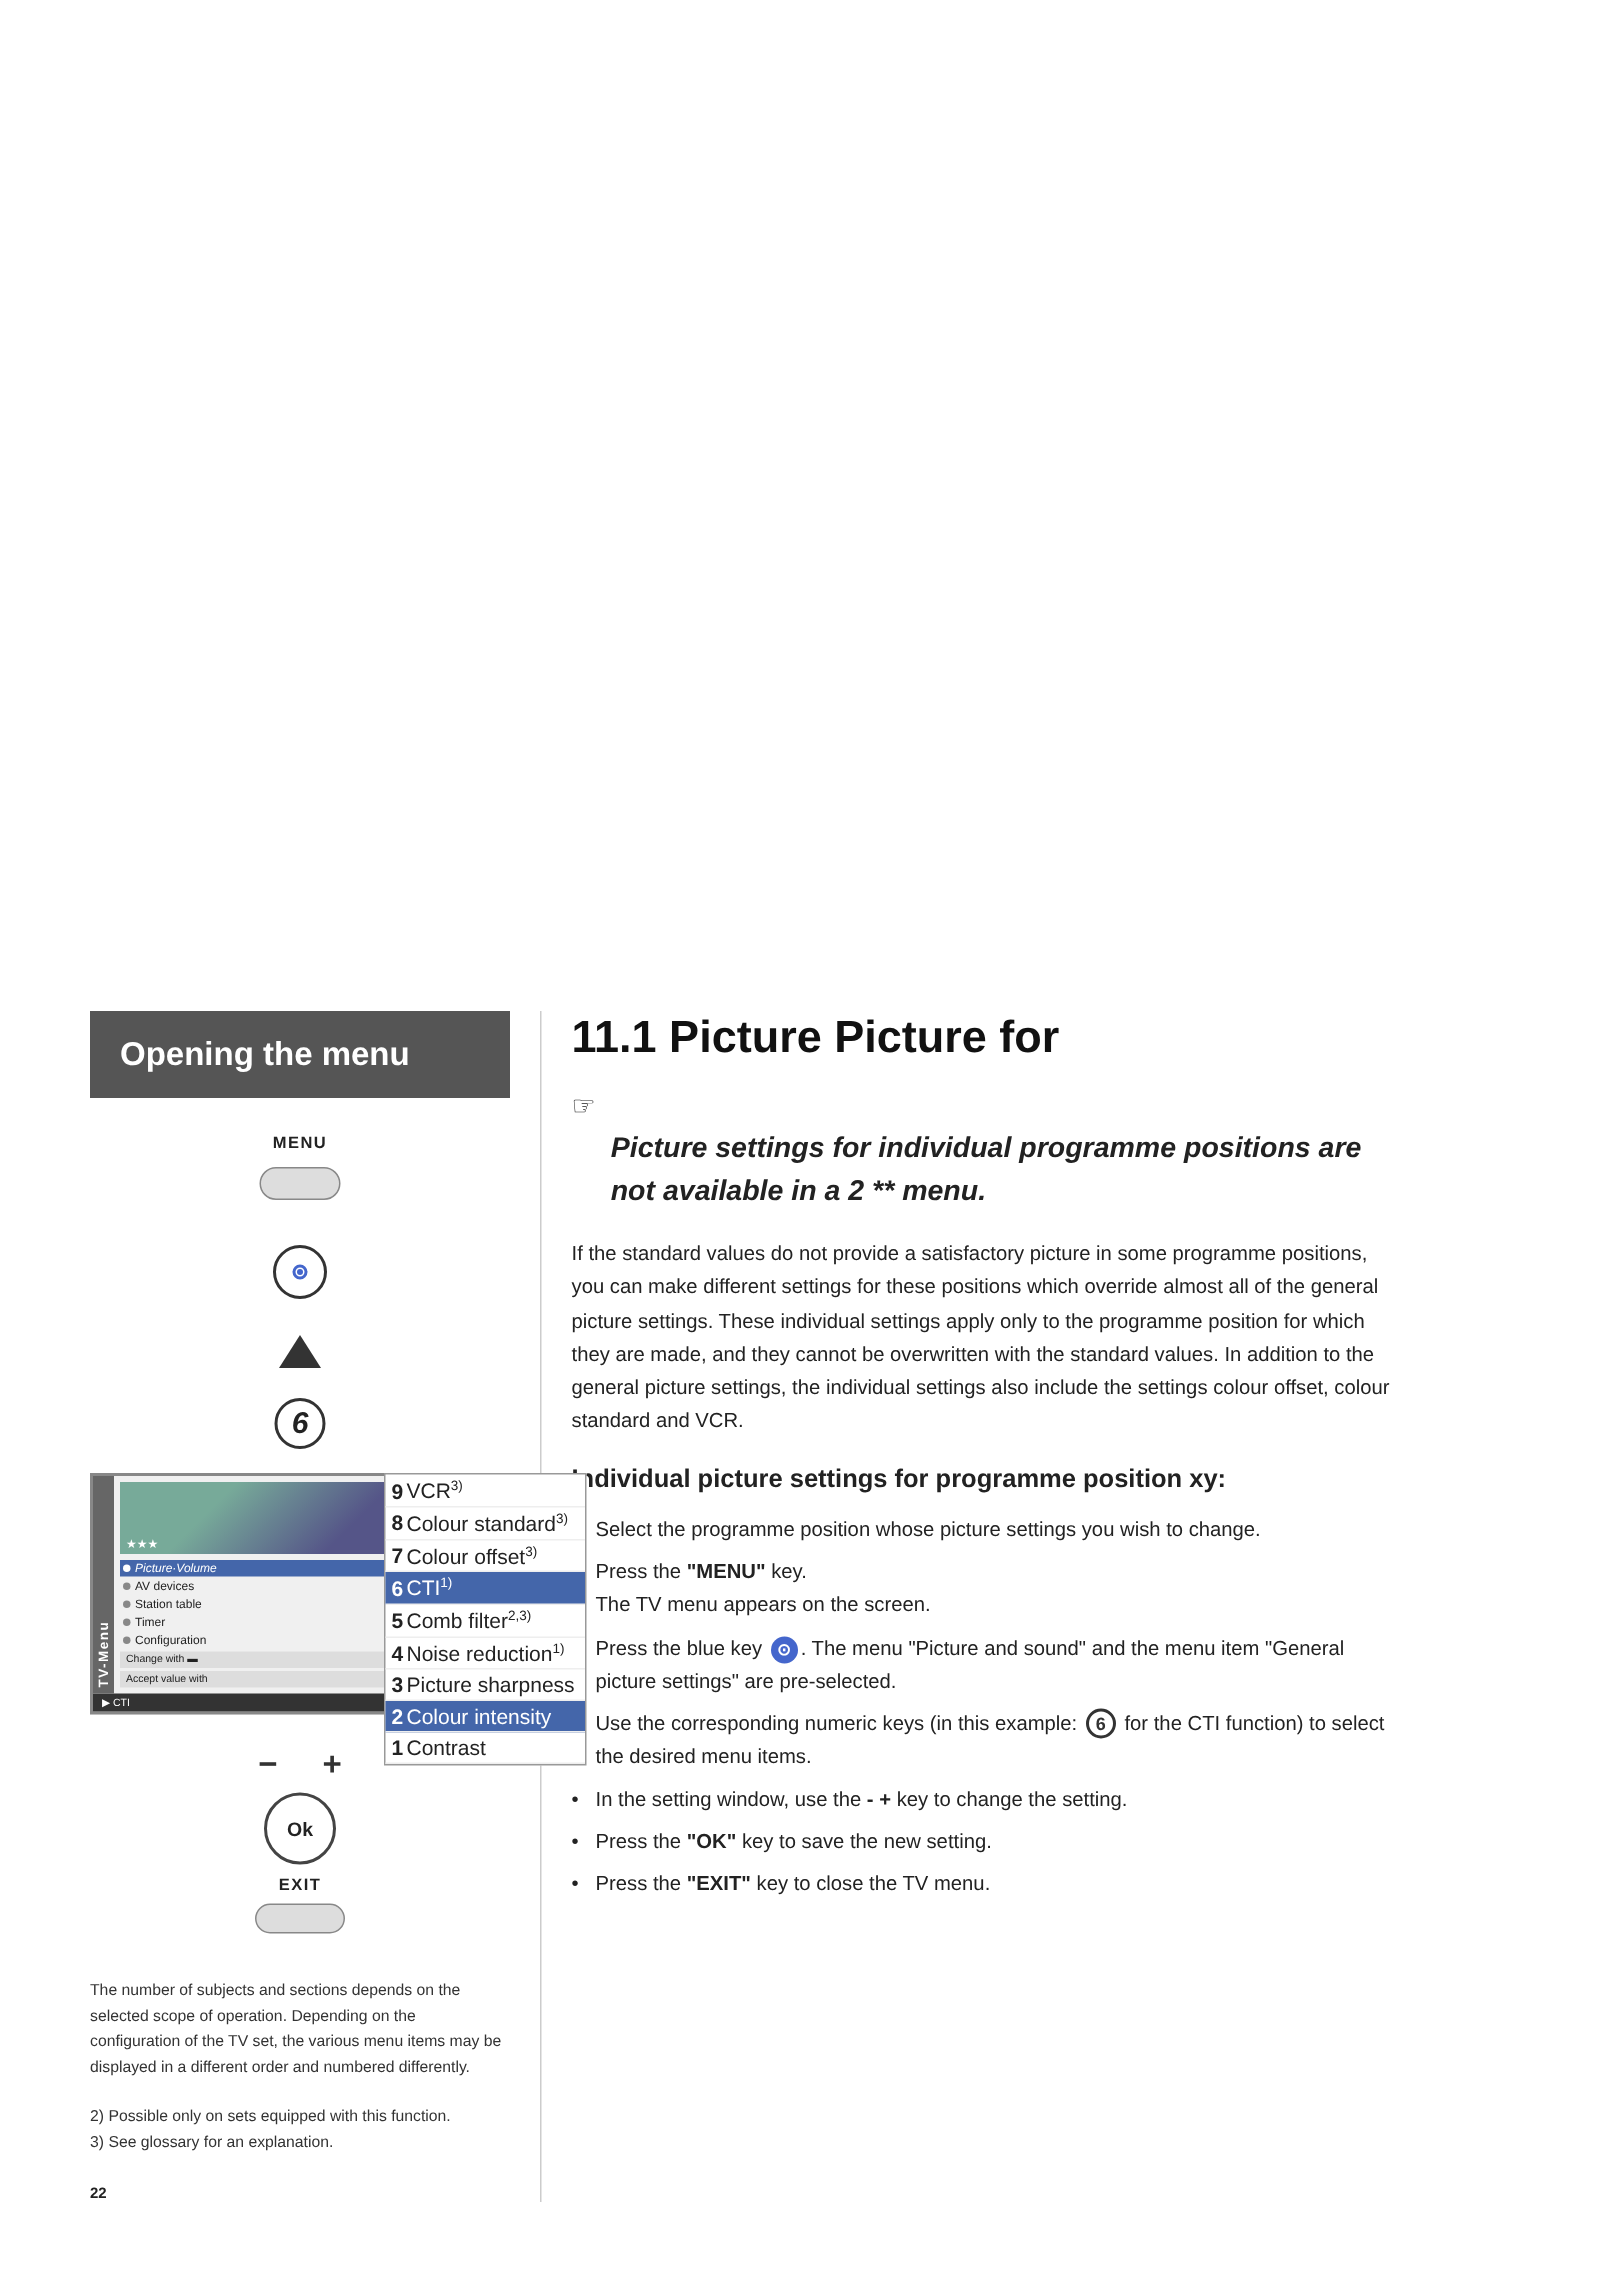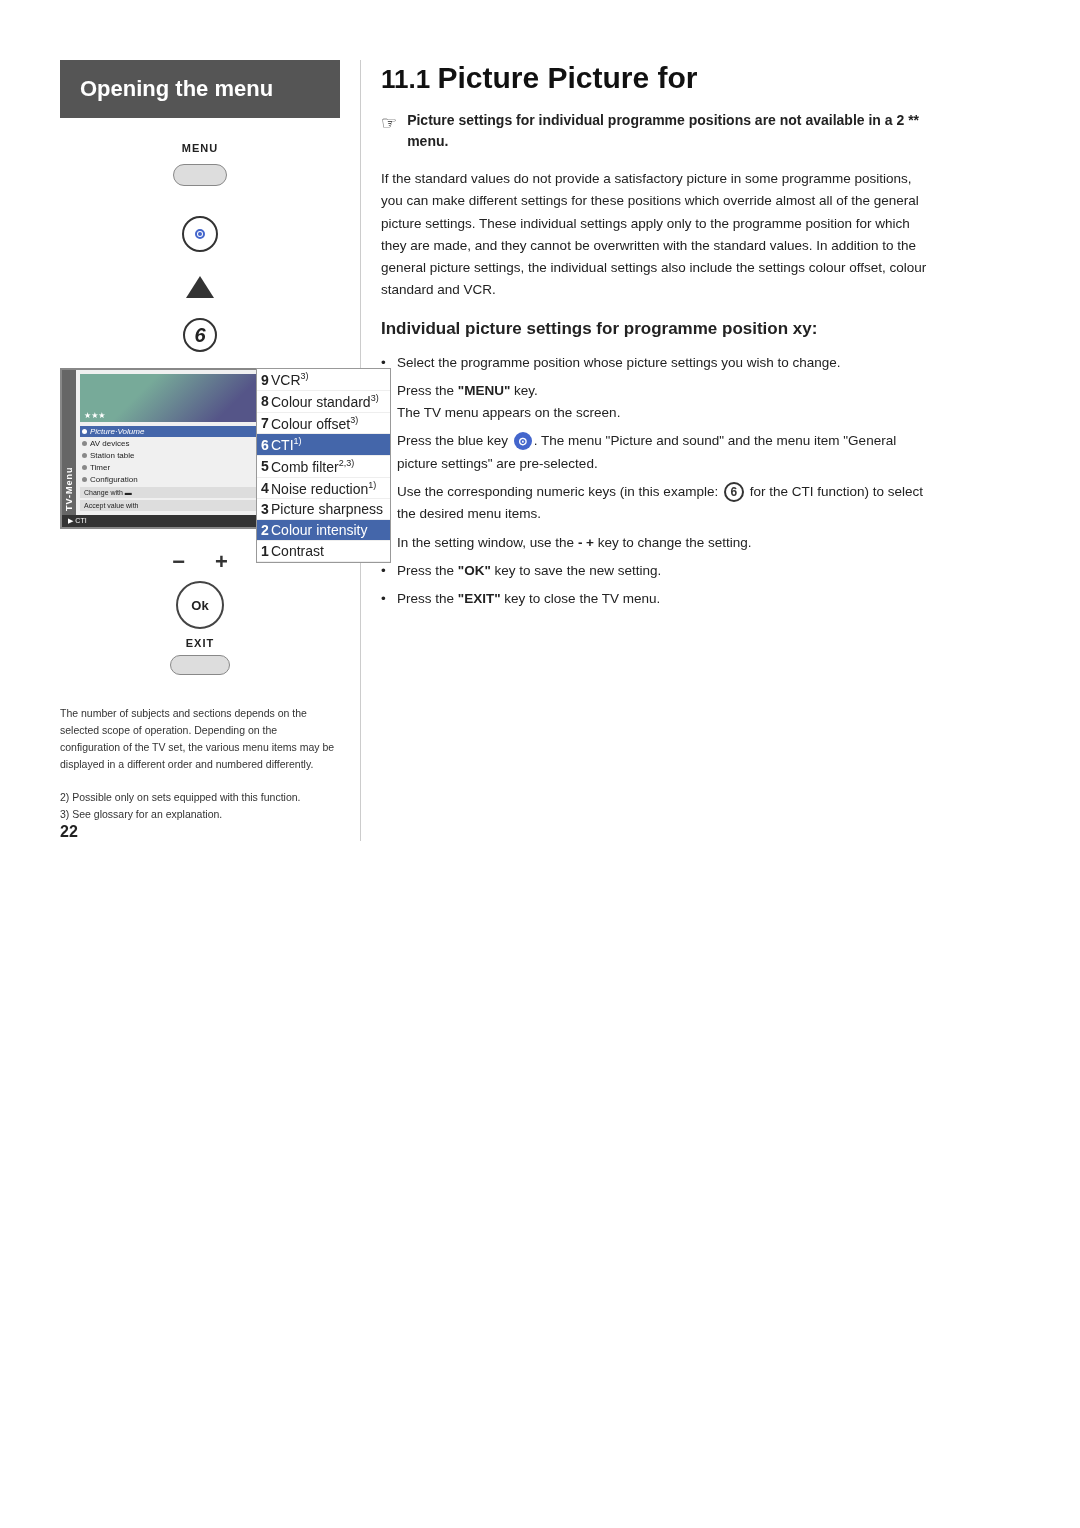--- a/index.html
+++ b/index.html
@@ -12,20 +12,21 @@
       color: #222;
       position: relative;
     }
 
     .page-container {
       width: 1008px;
       min-height: 1528px;
       padding: 60px 76px 40px 60px;
       display: flex;
       flex-direction: column;
+      justify-content: flex-end;
     }
 
     
     .top-section {
       display: flex;
       flex-direction: row;
       gap: 0;
       margin-bottom: 20px;
     }
 
@@ -259,23 +260,25 @@
       margin-bottom: 16px;
     }
 
     .note-icon {
       font-size: 18px;
       flex-shrink: 0;
       margin-top: 2px;
     }
 
     .note-text {
-      font-size: 14px;
+      font-size: 19px;
+      font-style: italic;
       font-weight: bold;
       line-height: 1.5;
+      margin-top: 28px;
     }
 
     .body-text {
       font-size: 13.5px;
       line-height: 1.65;
       color: #222;
       margin-bottom: 16px;
     }
 
     .subsection-title {
@@ -304,22 +307,23 @@
       position: absolute;
       left: 0;
       top: 0;
     }
 
     .bold-inline {
       font-weight: bold;
     }
 
     .page-number {
-      font-size: 16px;
-      font-weight: bold;
+      font-size: 10px;
+      font-weight: bold;
+      margin-top: 20px;
     }
 
     .circle-blue-icon {
       display: inline-block;
       width: 18px;
       height: 18px;
       border-radius: 50%;
       background: #4466cc;
       color: white;
       font-size: 11px;
@@ -485,21 +489,21 @@
         <p>2) Possible only on sets equipped with this function.</p>
         <p>3) See glossary for an explanation.</p>
       </div>
 
       <div class="page-number">22</div>
     </div>
 
     <div class="right-column">
 
       <h1 class="section-title">
-        <span style="font-size:26px; font-weight:bold;">11.1 </span><span>Picture Picture for</span><br>
+        <span style="font-size:30px; font-weight:bold;">11.1 </span><span>Picture Picture for</span><br>
       </h1>
 
       <div class="note-block">
         <span class="note-icon">☞</span>
         <p class="note-text">Picture settings for individual programme positions are not available in a 2 ** menu.</p>
       </div>
 
       <p class="body-text">If the standard values do not provide a satisfactory picture in some programme positions, you can make different settings for these positions which override almost all of the general picture settings. These individual settings apply only to the programme position for which they are made, and they cannot be overwritten with the standard values. In addition to the general picture settings, the individual settings also include the settings colour offset, colour standard and VCR.</p>
 
       <h2 class="subsection-title">Individual picture settings for programme position xy:</h2>

